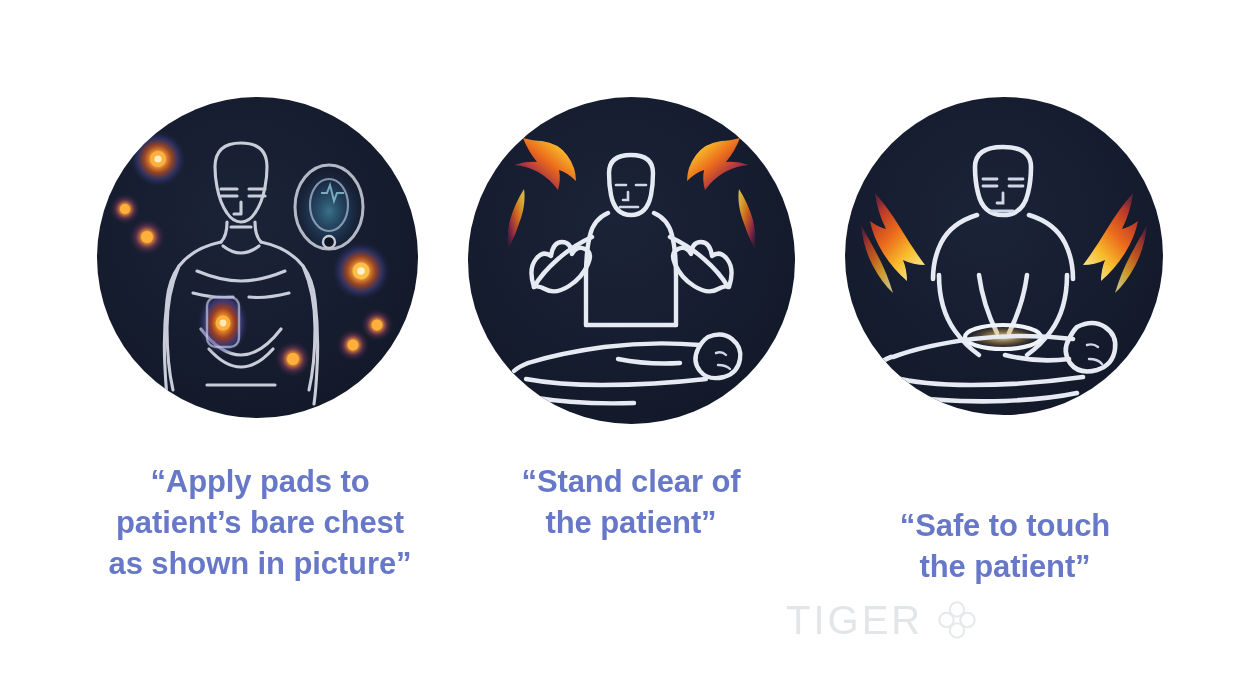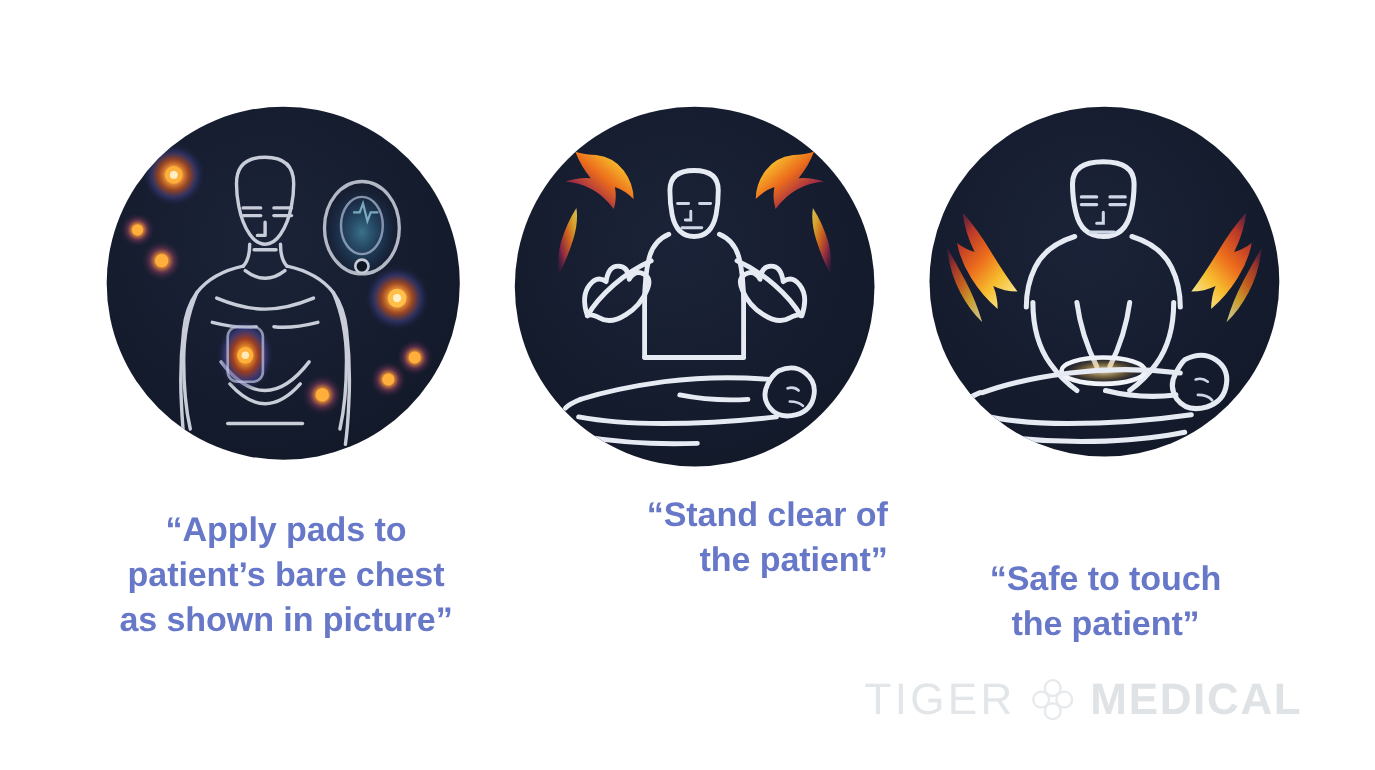--- a/index.html
+++ b/index.html
@@ -54,28 +54,28 @@
     width: 100%;
     text-align: center;
     color: #6878c8;
     font-size: 31px;
     line-height: 1.32;
     font-weight: 600;
     letter-spacing: -0.1px;
     white-space: pre-line;
   }
   .panel-1 .caption { top: 462px; }
-  .panel-2 .caption { top: 448px; text-align: right; }
+  .panel-2 .caption { top: 462px; }
   .panel-3 .caption { top: 462px; margin-top: 44px; }
 
   
   #watermark {
     position: absolute;
     left: 786px;
-    top: 608px;
+    top: 592px;
     width: 400px;
     height: 56px;
     display: flex;
     align-items: center;
     justify-content: flex-start;
     gap: 14px;
     text-align: center;
   }
   #watermark .wm-tiger {
     font-size: 40px;
@@ -377,16 +377,15 @@
     <span class="wm-mark">
       <svg viewBox="0 0 40 40" xmlns="http://www.w3.org/2000/svg" aria-hidden="true">
         <g fill="none" stroke="#e6eaec" stroke-width="2.1">
           <circle cx="20" cy="9.5" r="7.2"></circle>
           <circle cx="20" cy="30.5" r="7.2"></circle>
           <circle cx="9.5" cy="20" r="7.2"></circle>
           <circle cx="30.5" cy="20" r="7.2"></circle>
         </g>
       </svg>
     </span>
-    <span class="wm-medical">MEDICAL</span>
   </div>
 
 </div>
 
 </body></html>

